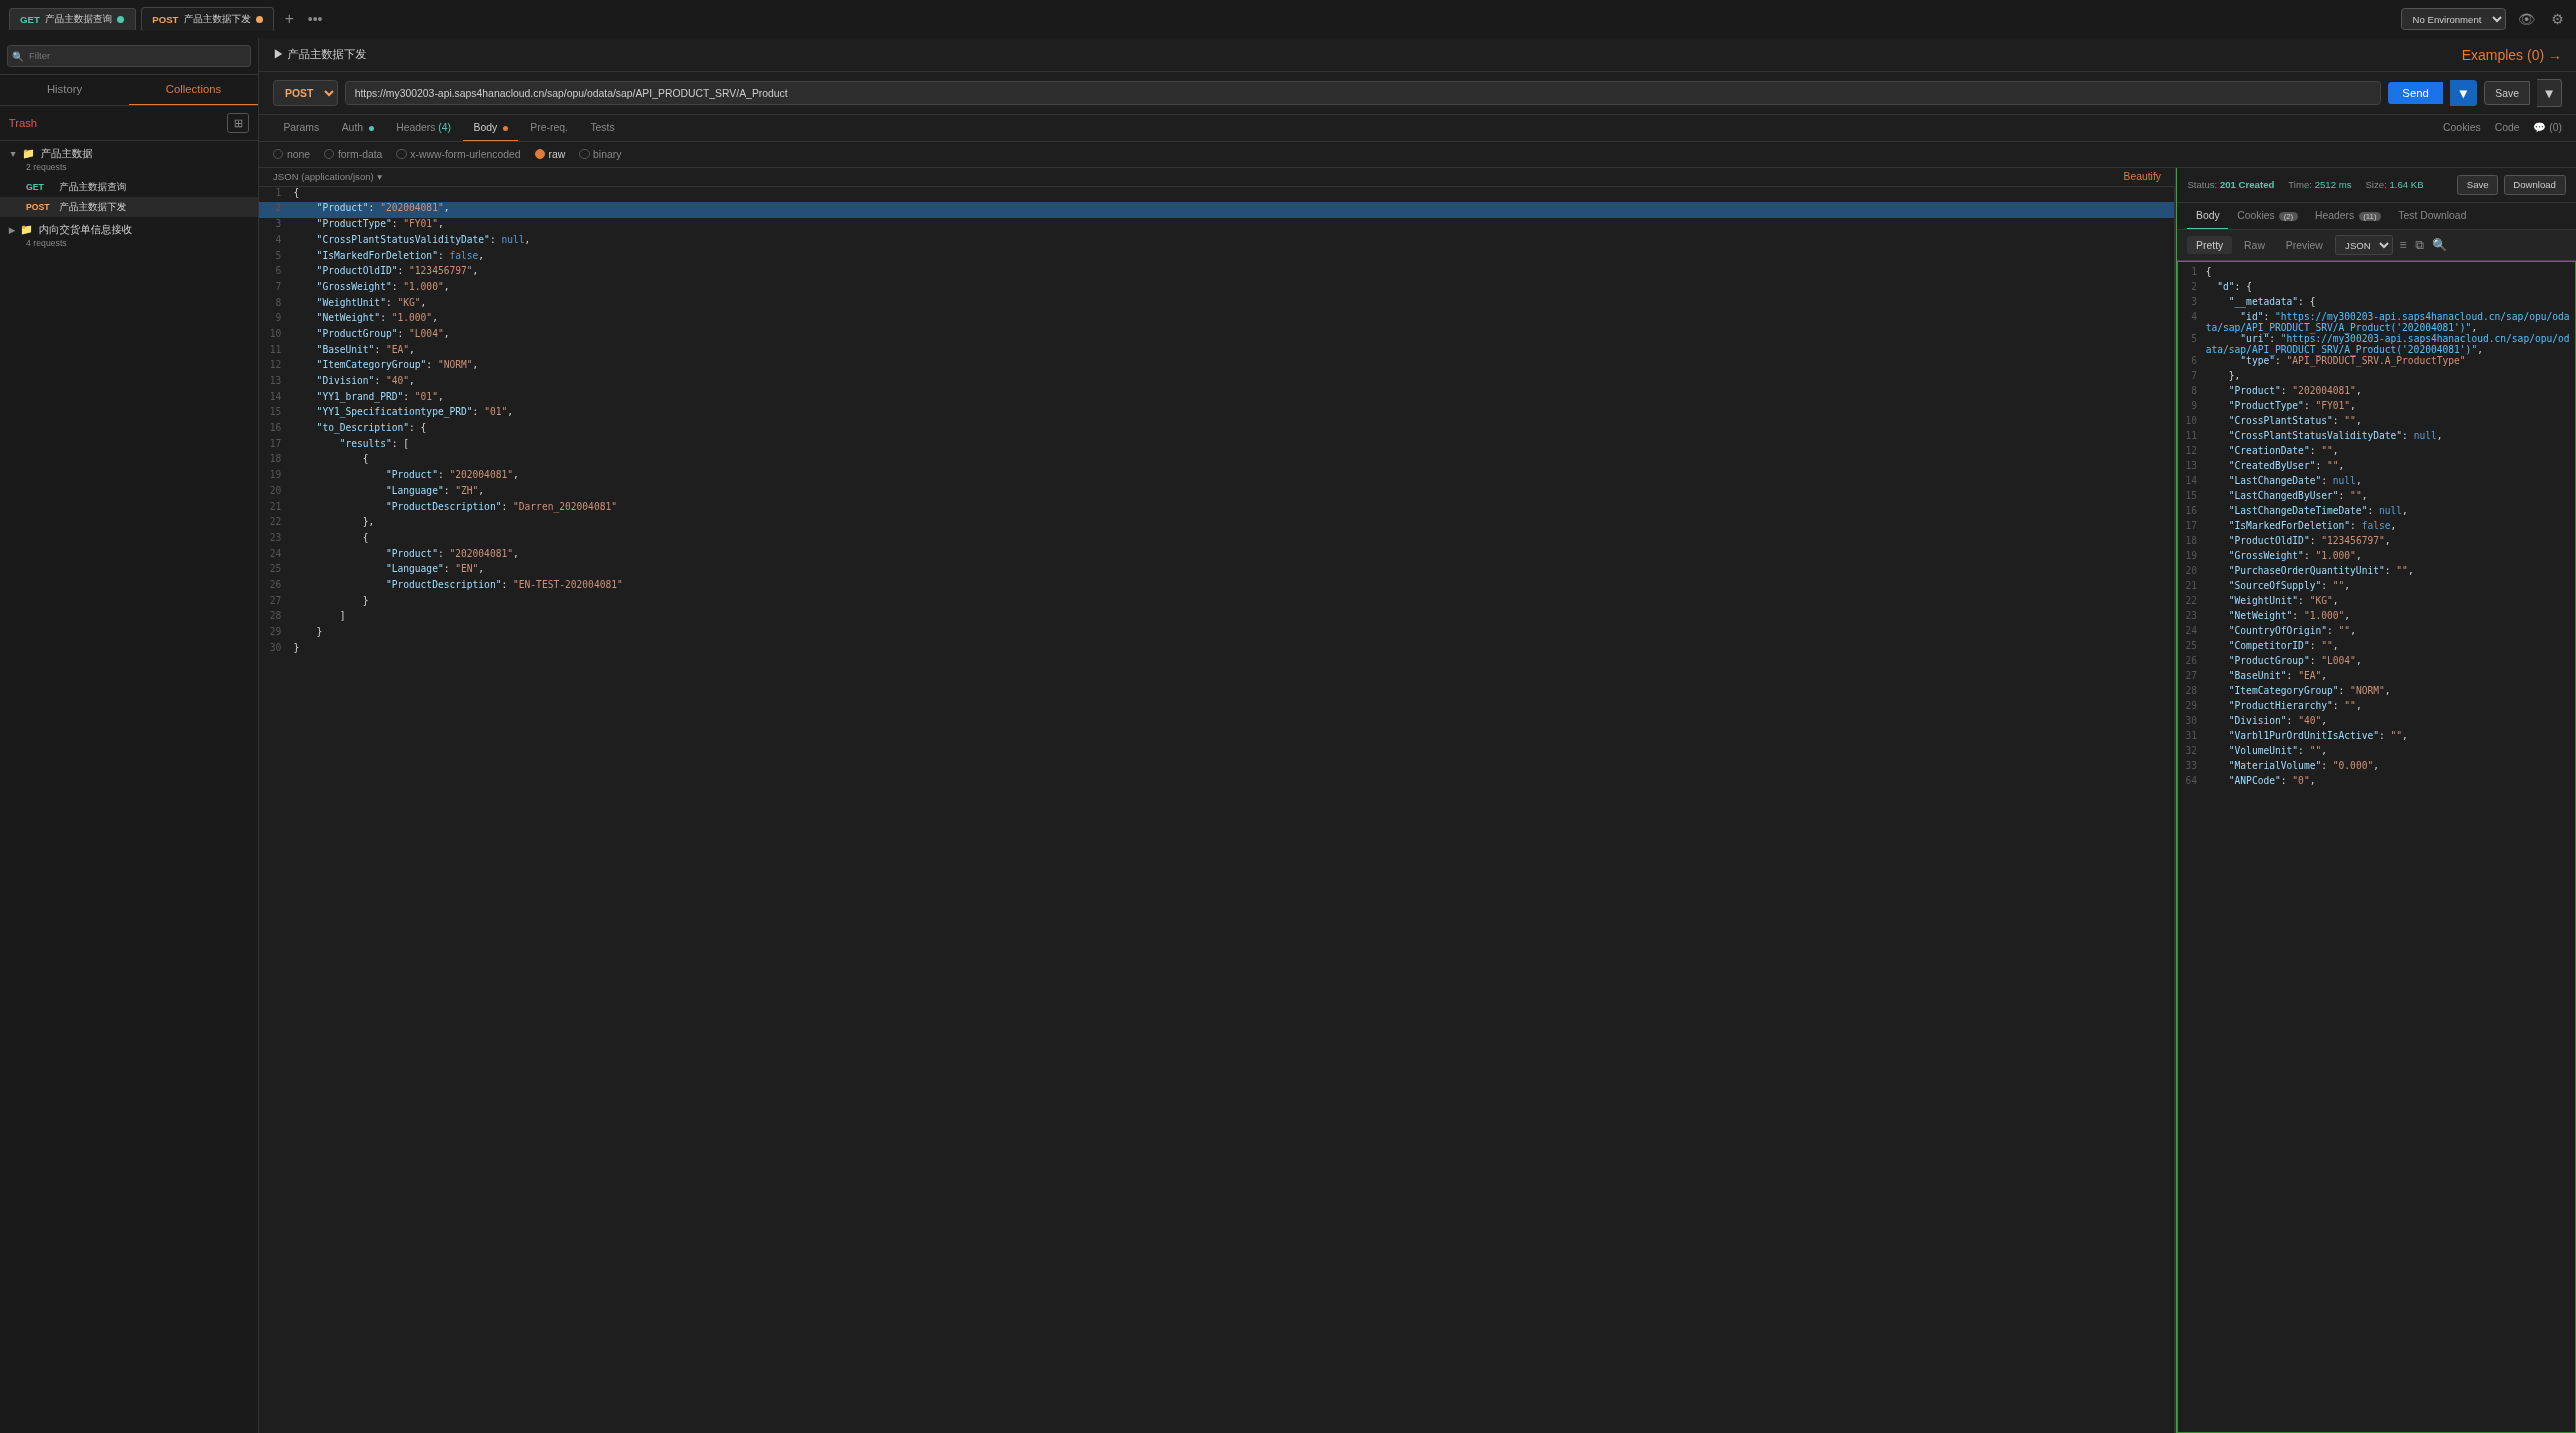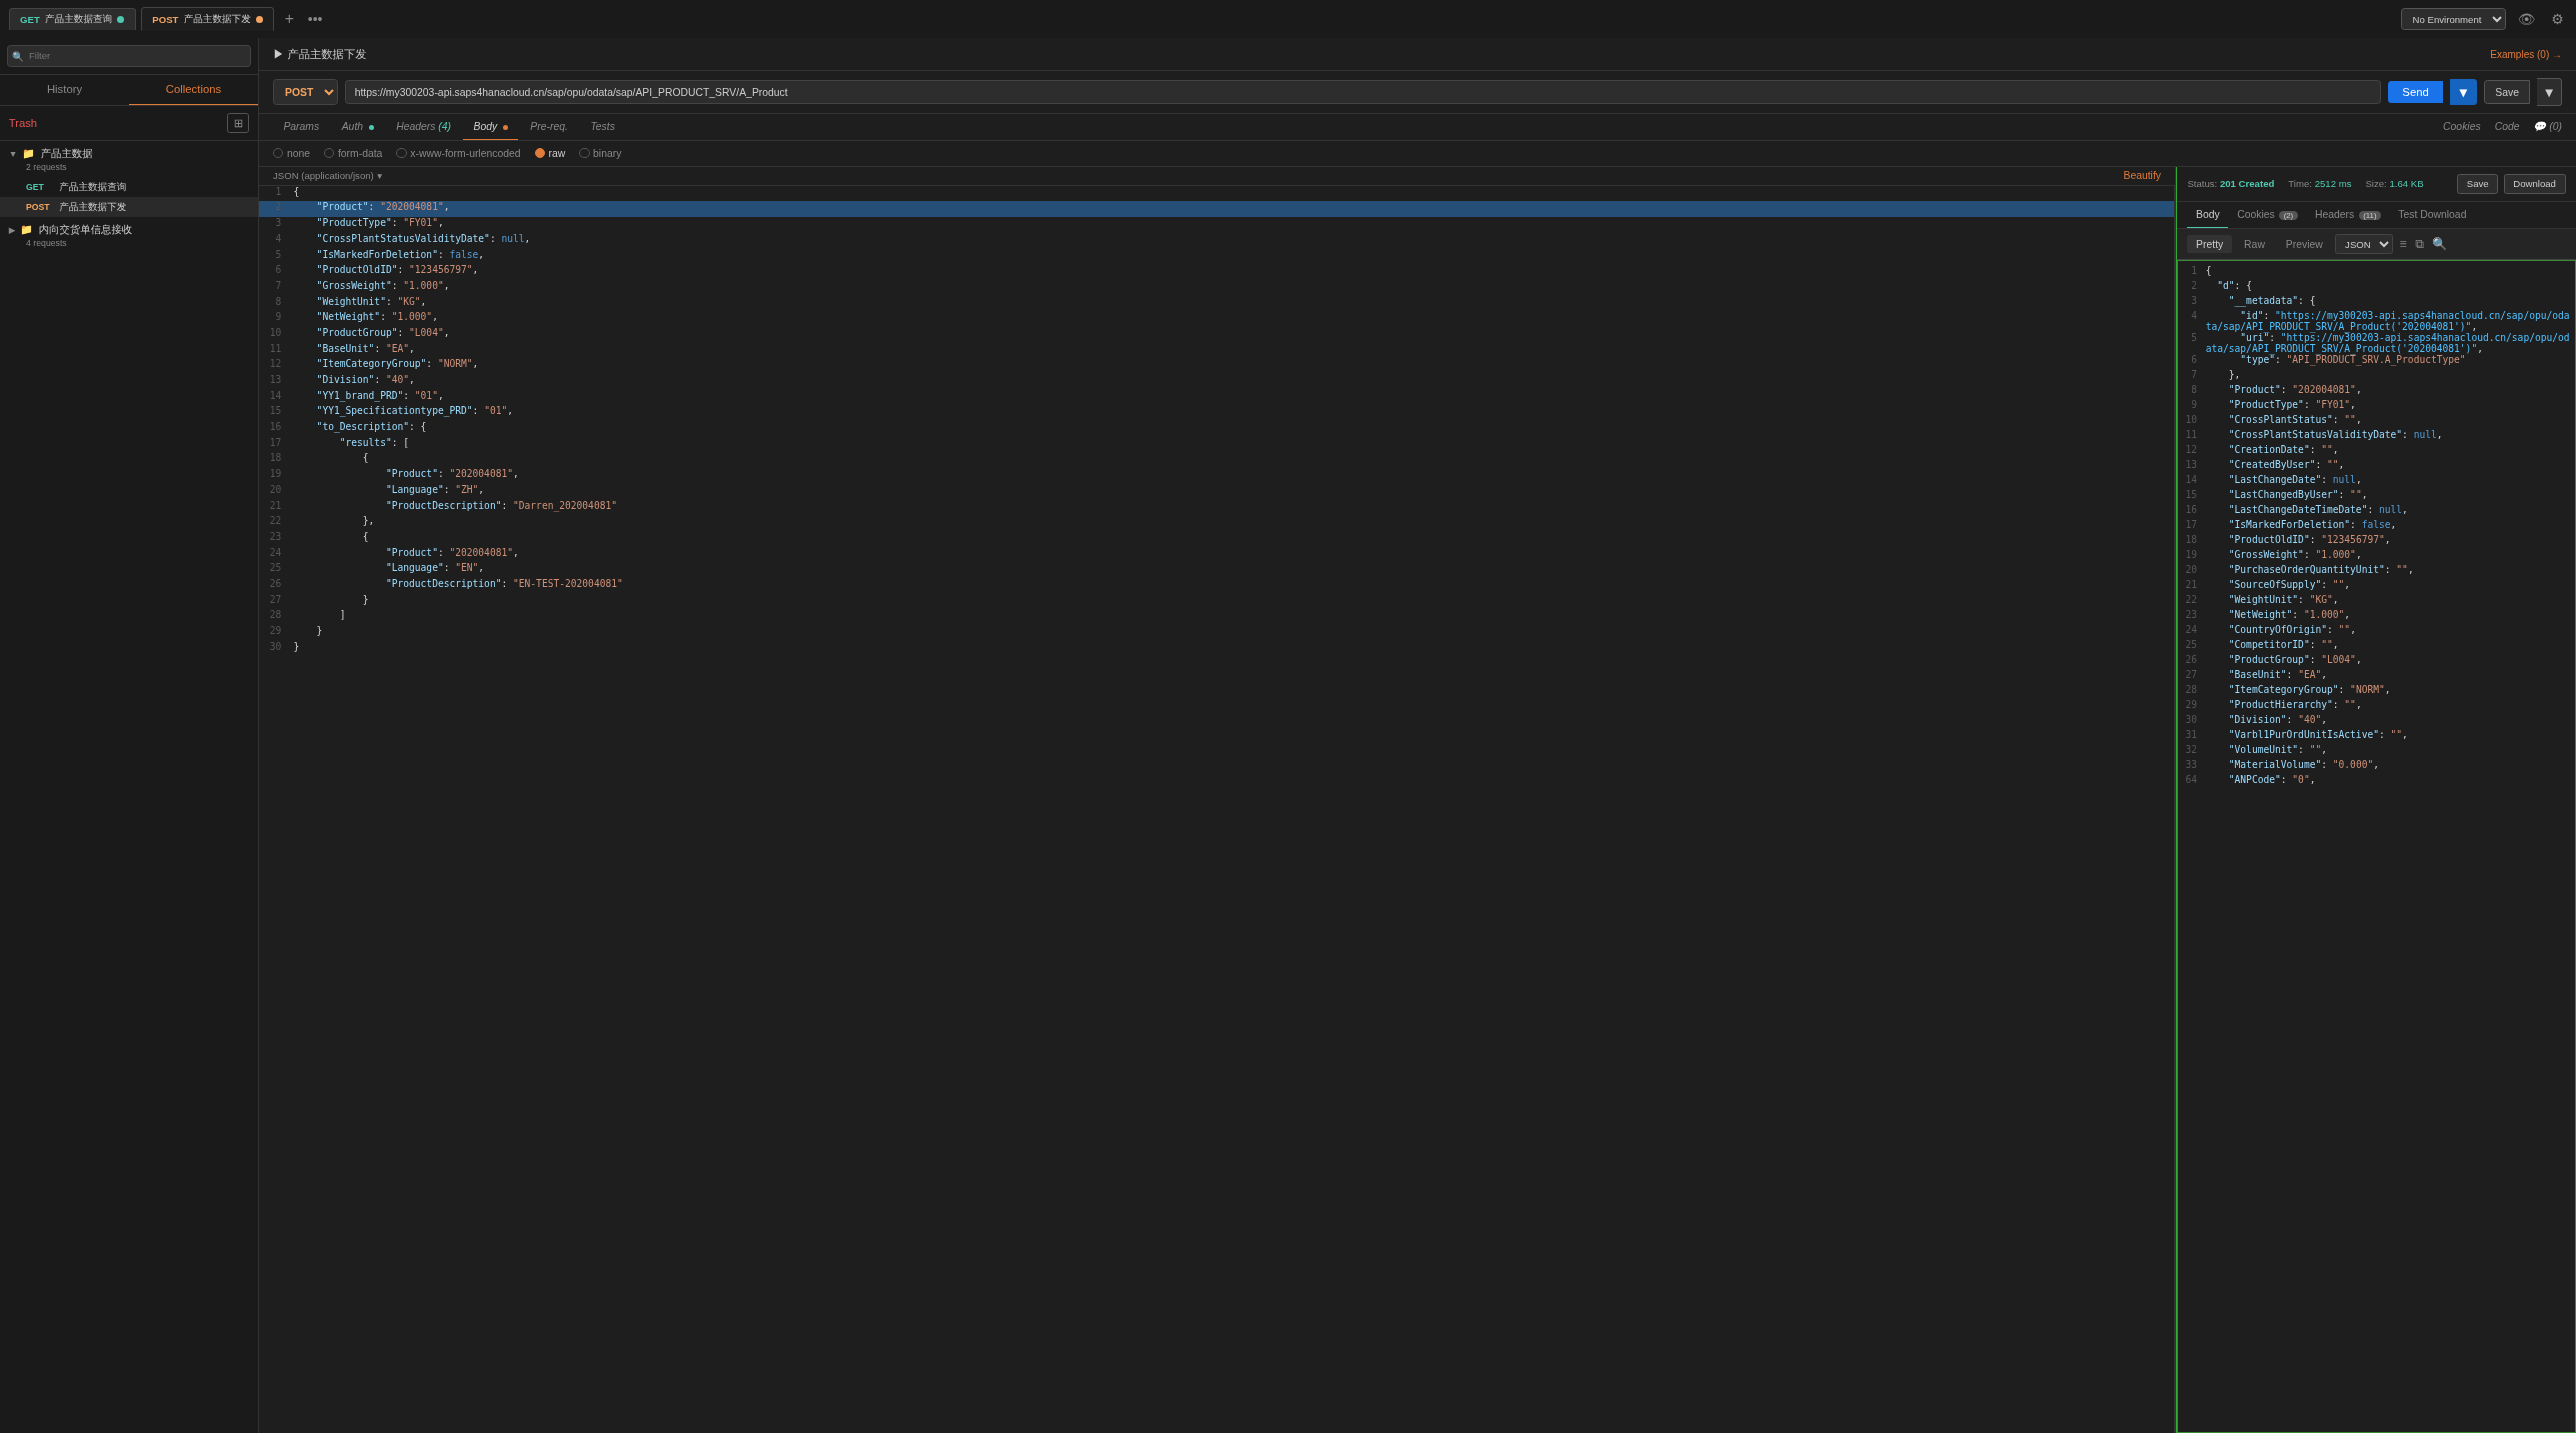--- a/index.html
+++ b/index.html
@@ -48,32 +48,32 @@
     .method-badge.post { color: #f4a460; }
     .request-name { font-size: 9.6px; color: #ccc; }
     .chevron { font-size: 8.7px; color: #888; }
 
     
     .content { flex: 1; display: flex; flex-direction: column; overflow: hidden; background: #1e1e1e; }
 
     
     .request-header { display: flex; align-items: center; padding: 8.7px 14px; border-bottom: 0.9px solid #333; gap: 8.7px; }
     .breadcrumb-text { color: #ccc; font-size: 11.3px; font-weight: 500; }
-    .examples-link { margin-left: auto; color: #e07b39; font-size: 10px; cursor: pointer; }
+    .examples-link { margin-left: auto; color: #e07b39; font-size: 14px; cursor: pointer; }
 
     .url-bar { display: flex; align-items: center; padding: 7px 14px; gap: 7px; border-bottom: 0.9px solid #333; }
     .method-select { background: #2d2d2d; border: 0.9px solid #444; color: #f4a460; padding: 5.2px 7px; border-radius: 3.5px; font-size: 10.4px; font-weight: bold; cursor: pointer; }
     .url-input { flex: 1; background: #2d2d2d; border: 0.9px solid #444; color: #ccc; padding: 5.2px 8.7px; border-radius: 3.5px; font-size: 10.4px; }
     .send-btn { background: #1a73e8; color: white; border: none; padding: 5.2px 14px; border-radius: 3.5px 0 0 3.5px; font-size: 11.3px; font-weight: 500; cursor: pointer; }
     .send-dropdown { background: #1565c0; color: white; border: none; padding: 5.2px 7px; border-radius: 0 3.5px 3.5px 0; cursor: pointer; }
     .save-btn { background: #2d2d2d; border: 0.9px solid #555; color: #ccc; padding: 5.2px 10.4px; border-radius: 3.5px 0 0 3.5px; font-size: 10.4px; cursor: pointer; }
     .save-dropdown { background: #2d2d2d; border: 0.9px solid #555; color: #ccc; padding: 5.2px 5.2px; border-radius: 0 3.5px 3.5px 0; cursor: pointer; border-left: none; }
 
     
-    .req-tabs { display: flex; align-items: center; padding: 0 14px; border-bottom: 0.9px solid #333; gap: 1.7px; font-style: italic; }
+    .req-tabs { display: flex; align-items: center; padding: 0 14px; border-bottom: 0.9px solid #333; gap: 1.7px; }
     .req-tab { padding: 7px 10.4px; font-size: 10.4px; color: #888; cursor: pointer; border-bottom: 1.7px solid transparent; }
     .req-tab.active { color: #ccc; border-bottom: 1.7px solid #e07b39; }
     .req-tab .dot-green { display: inline-block; width: 5.2px; height: 5.2px; border-radius: 50%; background: #4ec9b0; margin-left: 2.6px; }
     .beautify-btn { margin-left: auto; color: #e07b39; font-size: 10.4px; cursor: pointer; background: none; border: none; }
 
     
     .body-options { display: flex; align-items: flex-start; gap: 14px; padding: 7px 14px; border-bottom: 0.9px solid #333; }
     .radio-opt { display: flex; align-items: center; gap: 3.5px; font-size: 10.4px; color: #888; cursor: pointer; }
     .radio-opt.active { color: #ccc; }
     .radio-dot { width: 10.4px; height: 10.4px; border-radius: 50%; border: 1.7px solid #555; display: inline-block; }

